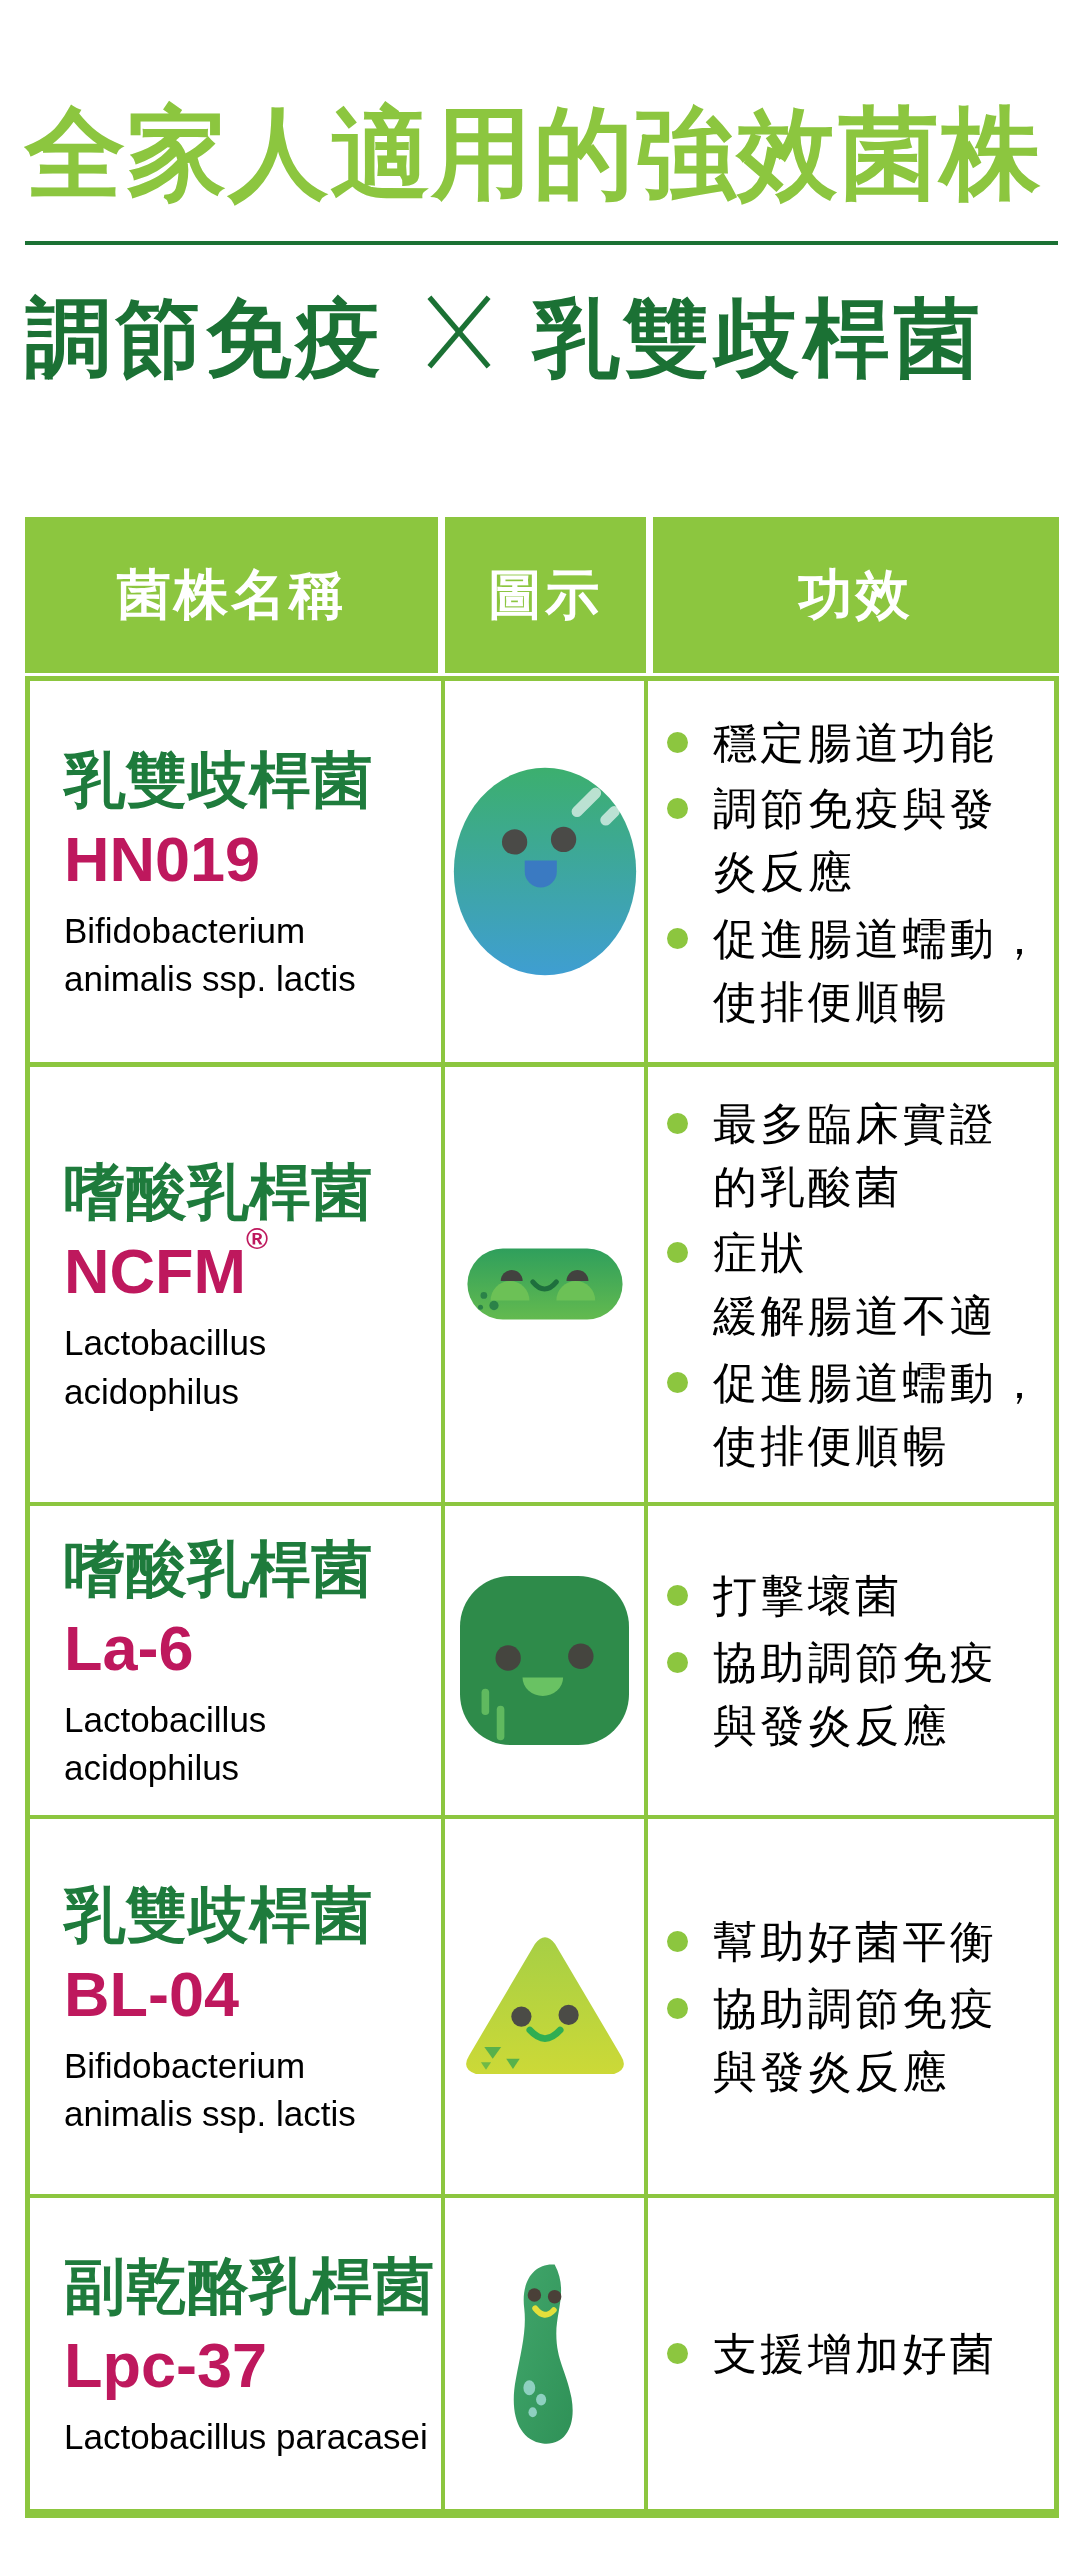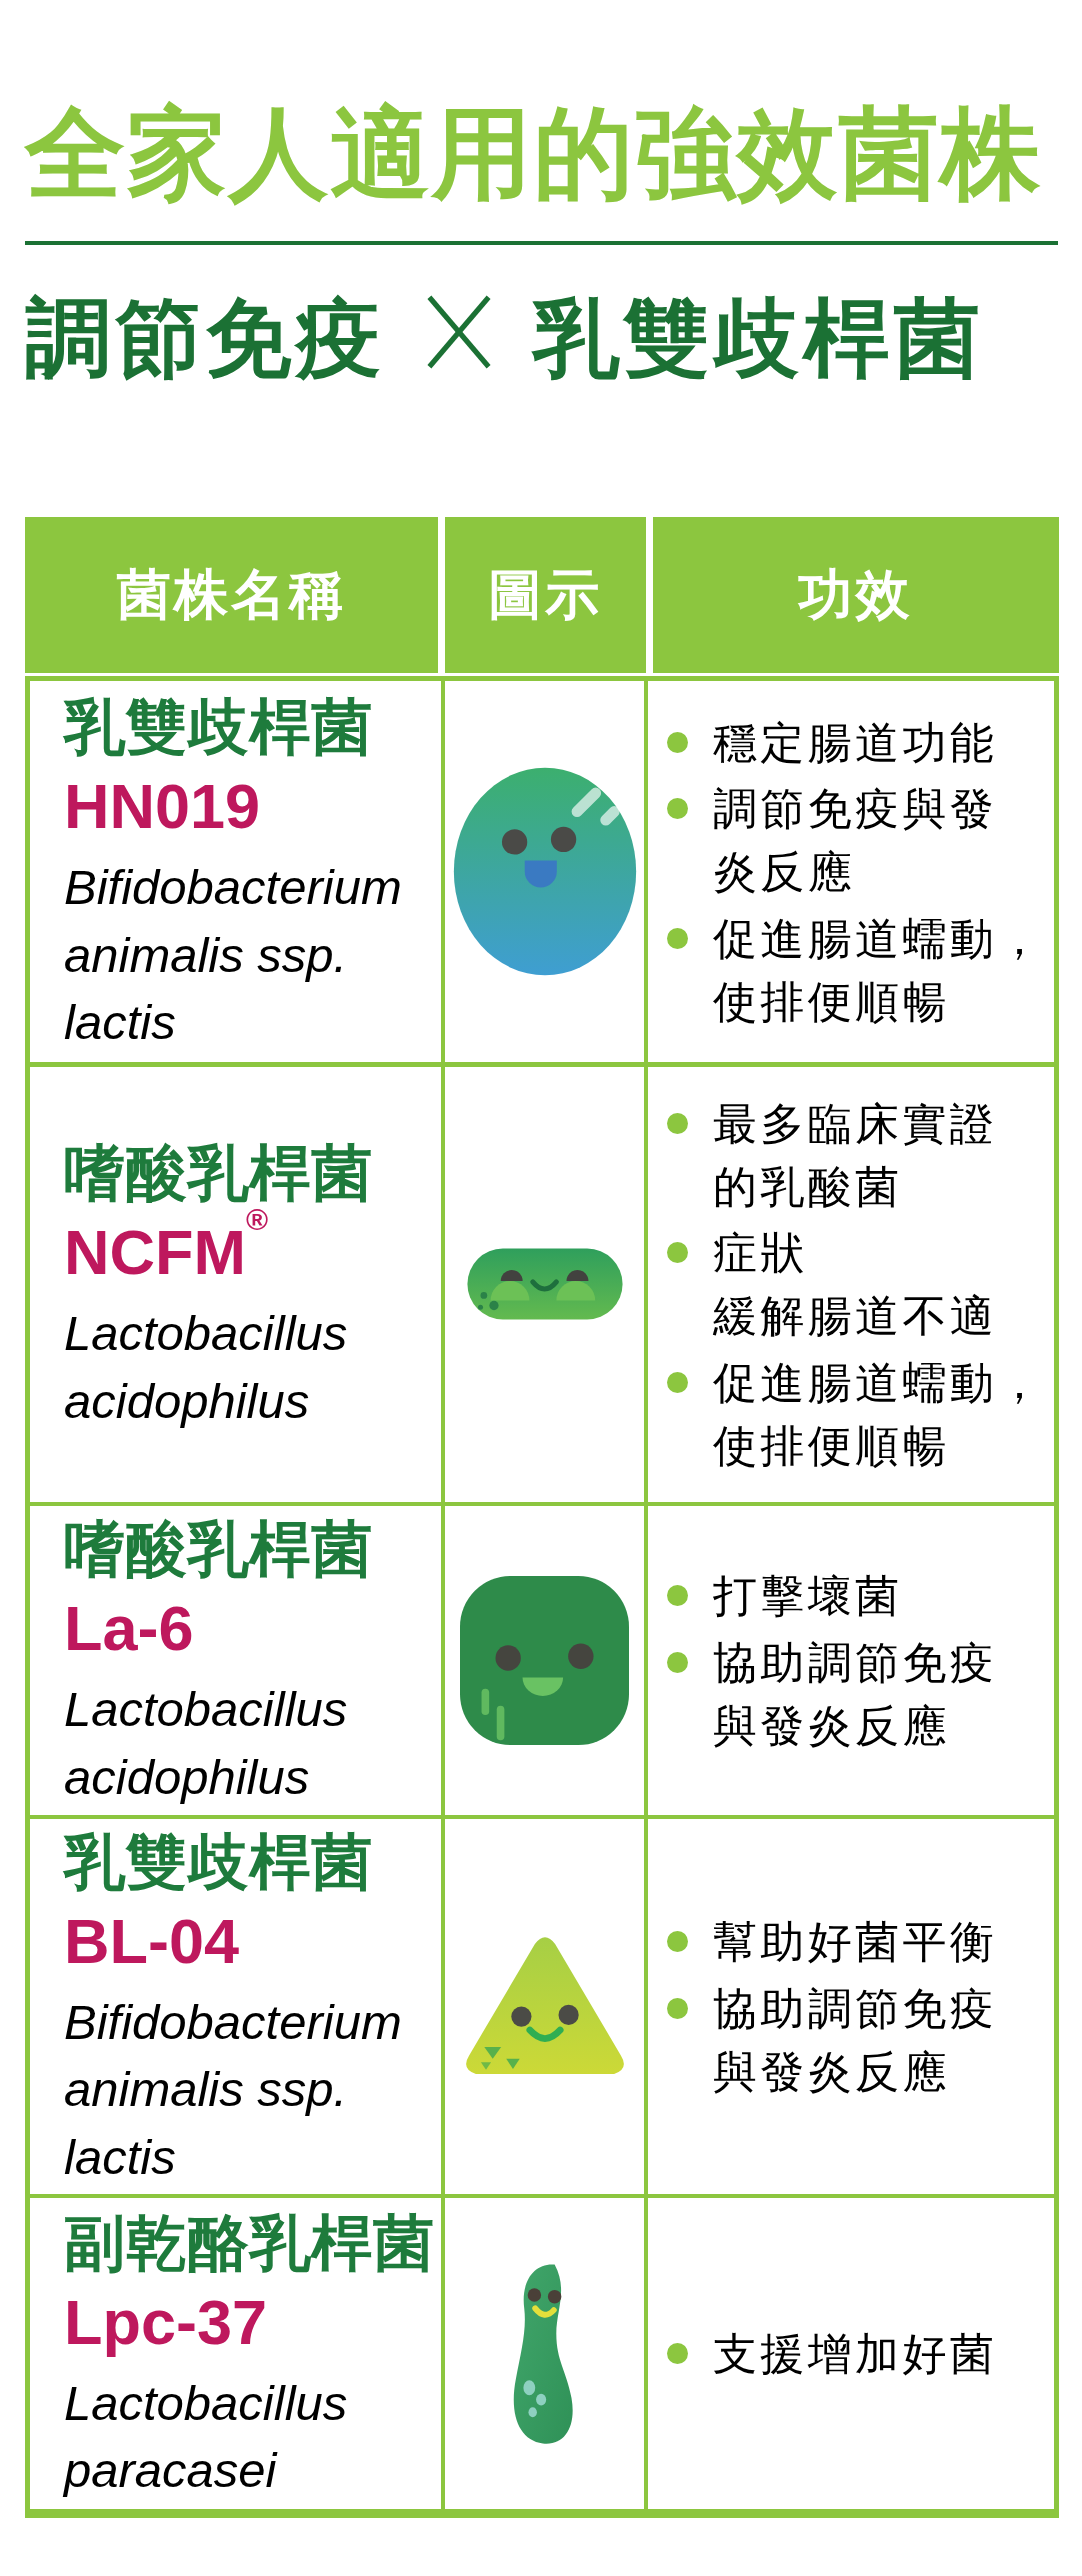--- a/index.html
+++ b/index.html
@@ -38,21 +38,21 @@
     gap:4.2px;
     background:#8cc63f;
     border:5px solid #8cc63f; border-bottom-width:9.3px;
   }
   .cell { background:#ffffff; overflow:hidden; }
 
   .nm-cell { display:flex; flex-direction:column; justify-content:center; padding-left:34px; }
   .zh   { font-size:61px; font-weight:bold; color:#1e7b3c; letter-spacing:0.8px; white-space:nowrap; }
   .code { font-size:63px; font-weight:bold; color:#be185d; margin-top:1px; }
   .code sup { font-size:30px; position:relative; top:-22px; font-weight:bold; }
-  .latin { font-size:49px; font-style:italic; color:#000000; line-height:1.38; margin-top:12px; max-width:397px; }
+  .latin { font-size:35px; color:#000000; line-height:1.38; margin-top:12px; max-width:397px; }
 
   .icon-cell { display:flex; align-items:center; justify-content:center; }
 
   .fx-cell { display:flex; flex-direction:column; justify-content:center; padding-left:8.5px; }
   .fx-cell ul { list-style:none; }
   .fx-cell li { display:flex; align-items:flex-start; margin:3.4px 0; }
   .bullet { flex:none; width:21px; height:21px; border-radius:50%; background:#8cc63f; margin:21px 25px 0 10px; }
   .fx-lines div { font-size:44px; line-height:63px; letter-spacing:3.4px; color:#000000; white-space:nowrap; }
 </style>
 </head>

